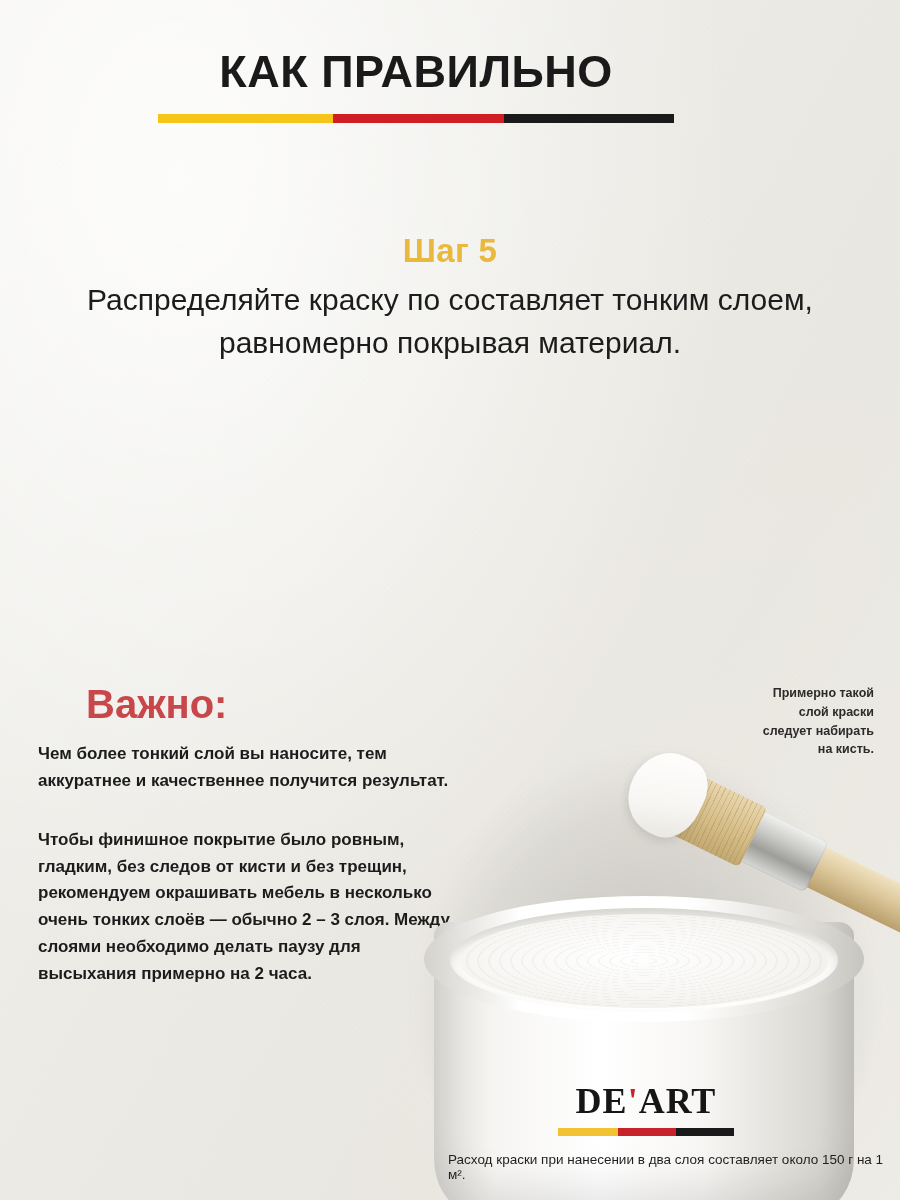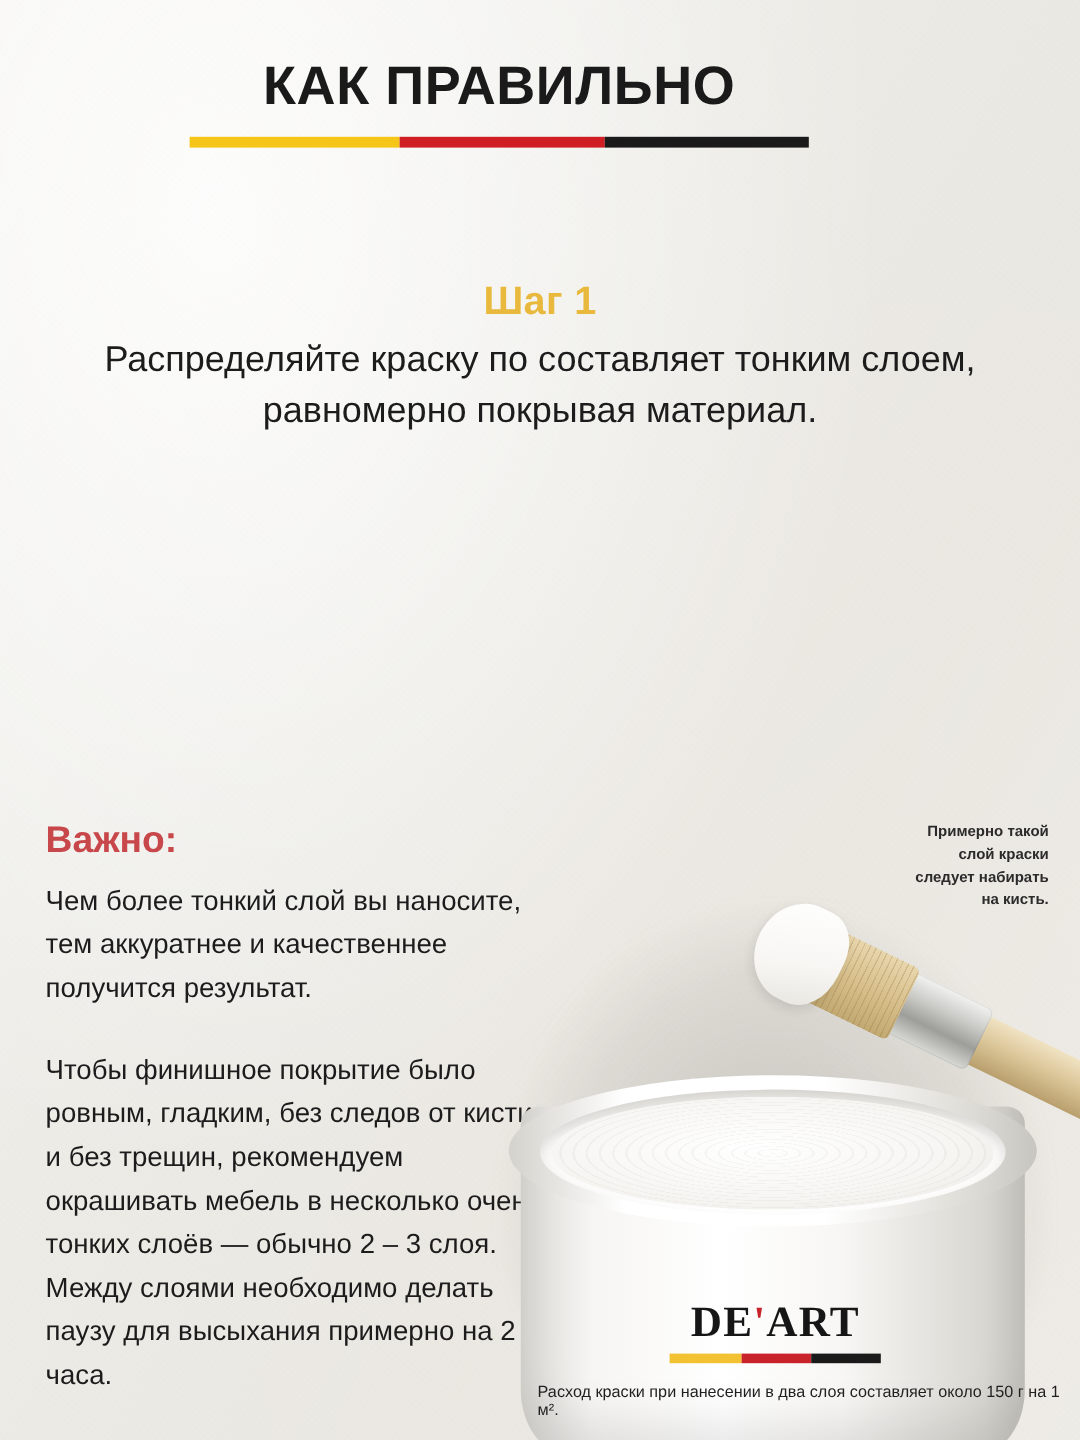--- a/index.html
+++ b/index.html
@@ -97,29 +97,30 @@
 
   
   .important {
     position: absolute;
     left: 38px;
     top: 682px;
     width: 420px;
   }
   .important-title {
     font-weight: bold;
-    font-size: 31px;
+    font-size: 40px;
     color: #c8474a;
     margin-bottom: 14px;
+    margin-left: 48px;
   }
   .important-p {
-    font-size: 23px;
+    font-size: 17px;
     line-height: 1.58;
     color: #1c1c1c;
-    font-weight: normal;
+    font-weight: bold;
   }
   .important-p.second { margin-top: 32px; }
 
   
   .brush-caption {
     position: absolute;
     right: 26px;
     top: 684px;
     width: 124px;
     text-align: right;
@@ -288,21 +289,21 @@
     <div class="title-line">КАК ПРАВИЛЬНО</div>
     <div class="rule">
       <span class="r-yellow"></span>
       <span class="r-red"></span>
       <span class="r-black"></span>
     </div>
   </div>
 
   <div class="steps">
     <div class="step step-2">
-      <div class="step-title">Шаг 1</div>
+      <div class="step-title">Шаг 5</div>
       <div class="step-text">Распределяйте краску по составляет тонким слоем, равномерно покрывая материал.</div>
     </div>
   </div>
 
   <div class="important">
     <div class="important-title">Важно:</div>
     <div class="important-p first">Чем более тонкий слой вы наносите, тем аккуратнее и качественнее получится результат.</div>
     <div class="important-p second">Чтобы финишное покрытие было ровным, гладким, без следов от кисти и без трещин, рекомендуем окрашивать мебель в несколько очень тонких слоёв — обычно 2 – 3 слоя. Между слоями необходимо делать паузу для высыхания примерно на 2 часа.</div>
   </div>
 

